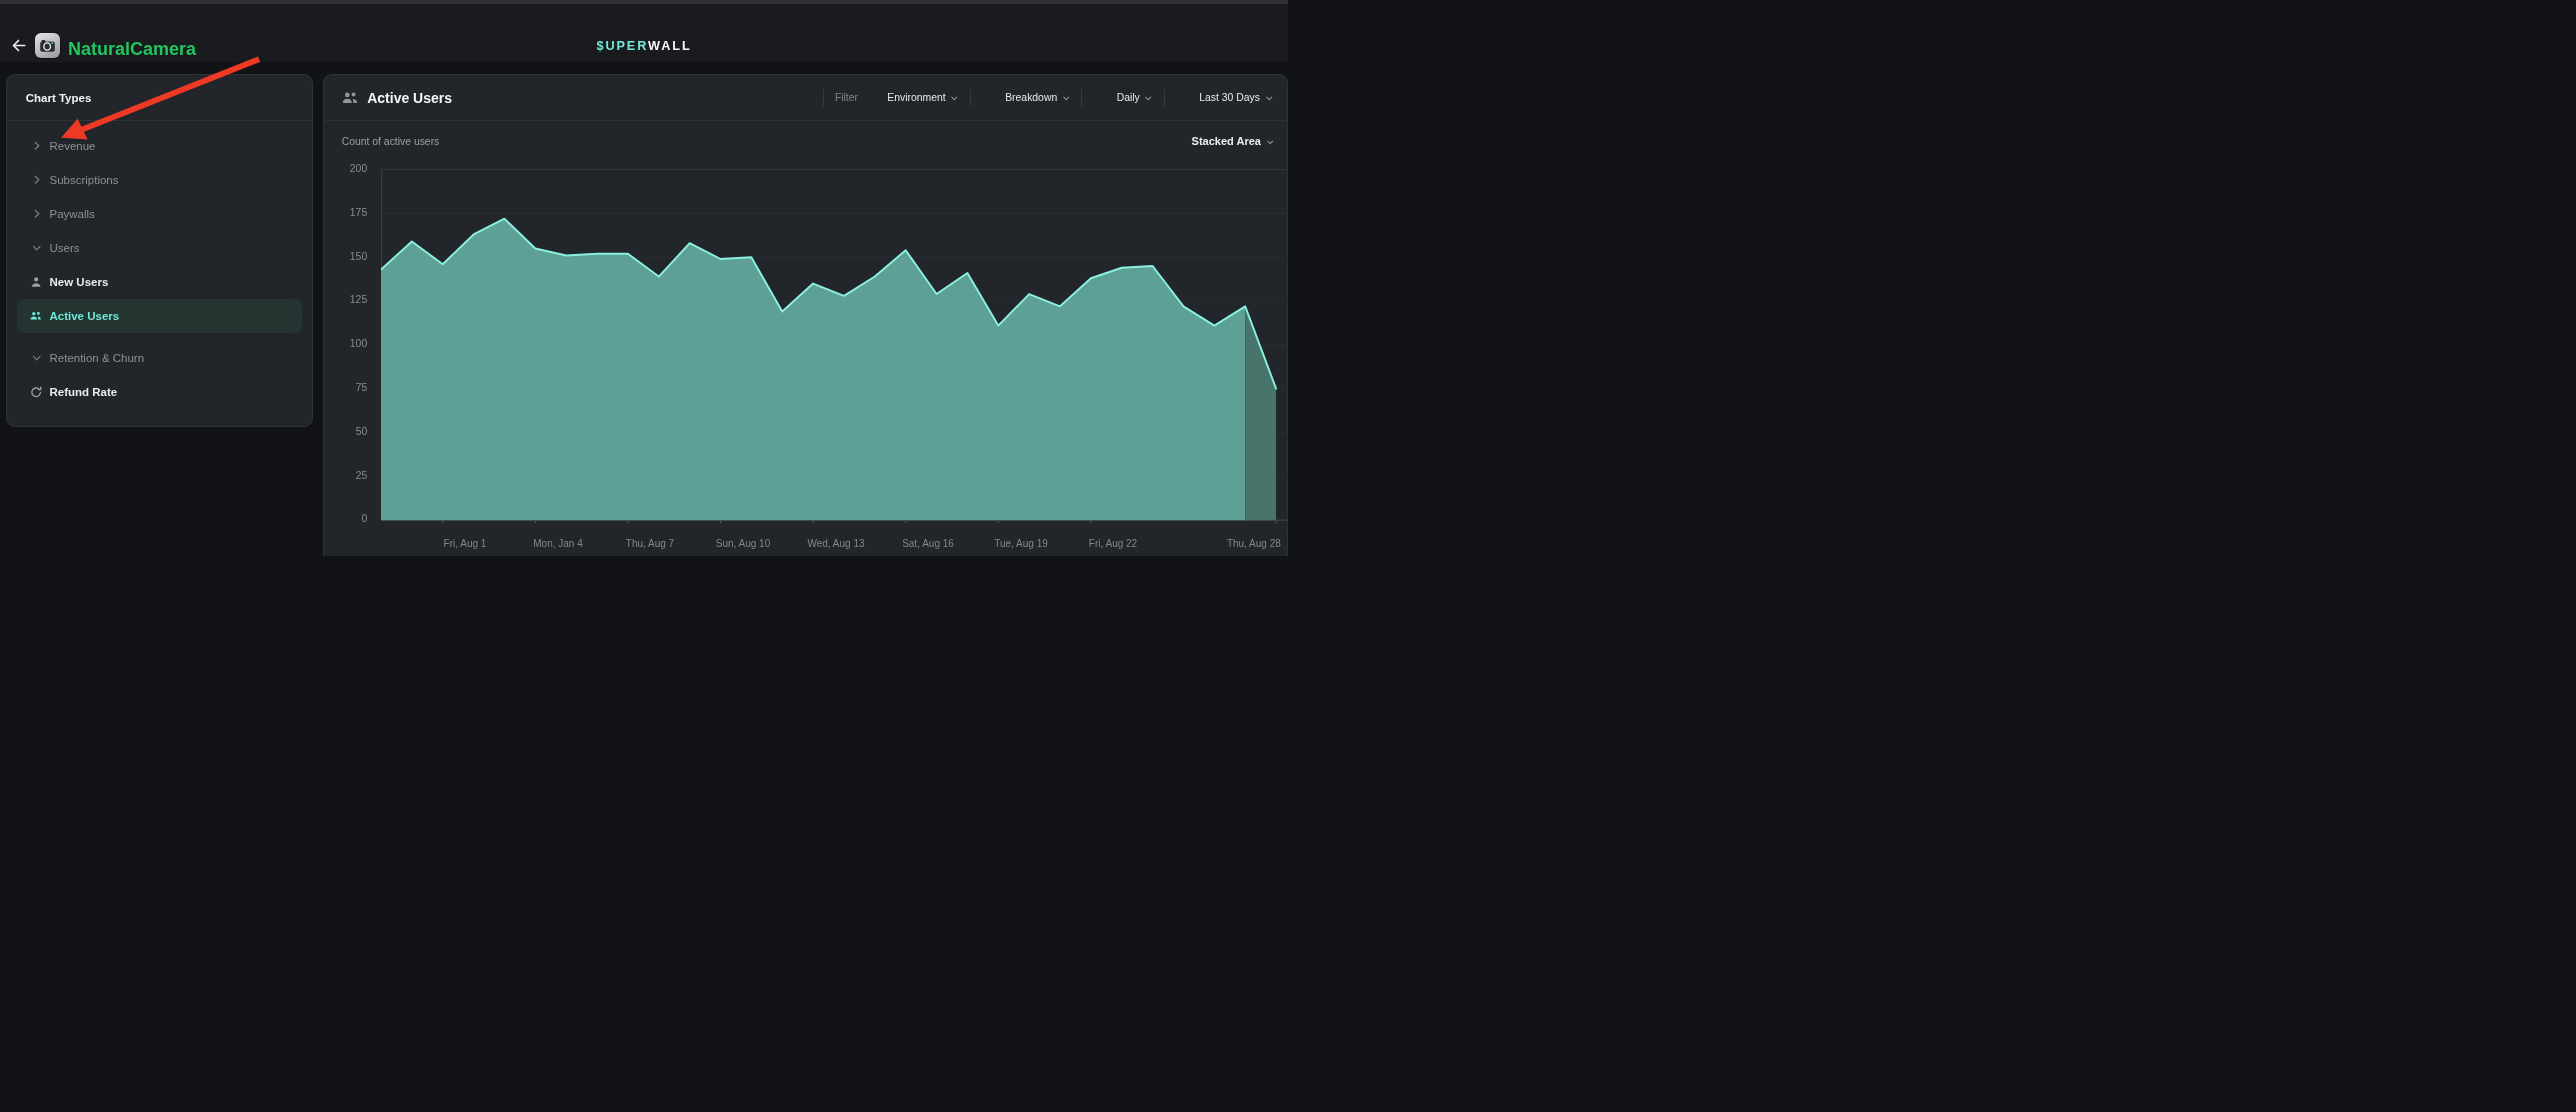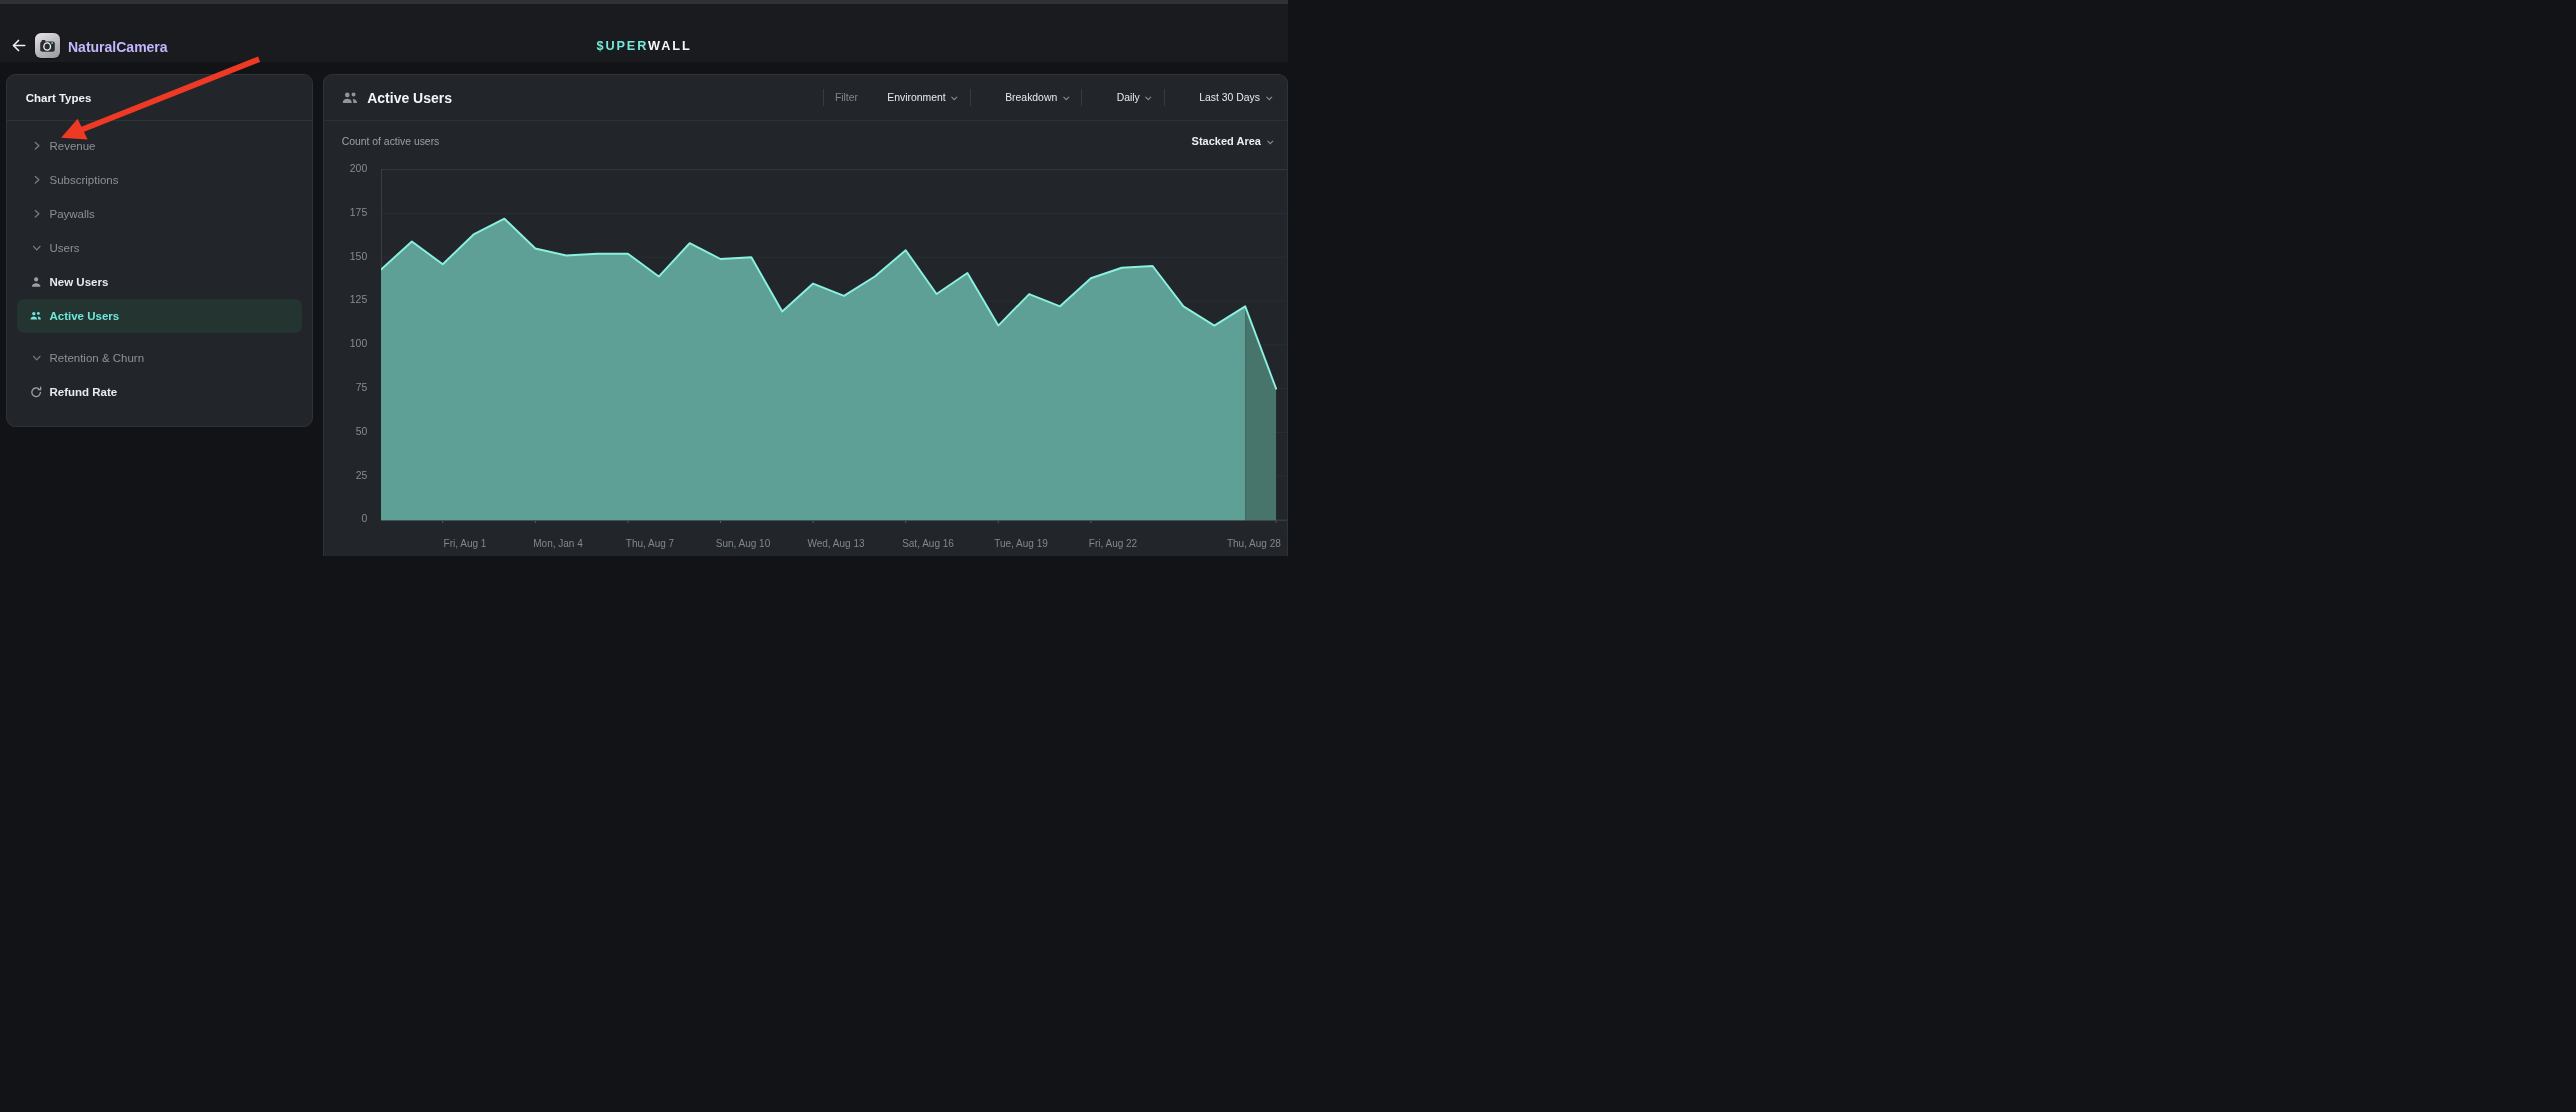--- a/index.html
+++ b/index.html
@@ -6,21 +6,21 @@
     font-family:"Liberation Sans","DejaVu Sans",sans-serif;-webkit-font-smoothing:antialiased;}
   *{box-sizing:border-box;}
 
   
   .topbar{position:absolute;left:0;top:0;width:1288px;height:62px;background:#1a1b1e;
     border-top:4.6px solid #303134;}
   .back-btn{position:absolute;left:10px;top:33px;width:17px;height:17px;color:#eef0f2;cursor:pointer;}
   .app-icon{position:absolute;left:35px;top:29px;width:25.4px;height:25.4px;border-radius:6.2px;
     background:linear-gradient(150deg,#e6e6e8 0%,#b9b9bd 55%,#97979c 100%);
     display:flex;align-items:center;justify-content:center;box-shadow:0 0.8px 1.5px rgba(0,0,0,.5);}
-  .app-name{position:absolute;left:68px;top:35px;font-size:14px;font-weight:600;color:#c4b5fd;}
+  .app-name{position:absolute;left:68px;top:35px;font-size:18px;font-weight:600;color:#22c55e;}
   .logo{position:absolute;left:50%;top:35px;transform:translateX(-50%);font-size:12.7px;
     font-weight:800;letter-spacing:1.9px;white-space:nowrap;}
   .logo .t1{color:#74e9da;}
   .logo .t2{color:#f5f6f8;}
 
   
   .panel{background:#22262b;border:0.8px solid #2e3338;border-radius:9.2px;}
   .sidebar{position:absolute;left:6.2px;top:74px;width:307px;height:353px;}
   .main{position:absolute;left:323px;top:74px;width:965px;height:482px;border-radius:9.2px 9.2px 0 0;
     border-bottom:none;overflow:hidden;}

